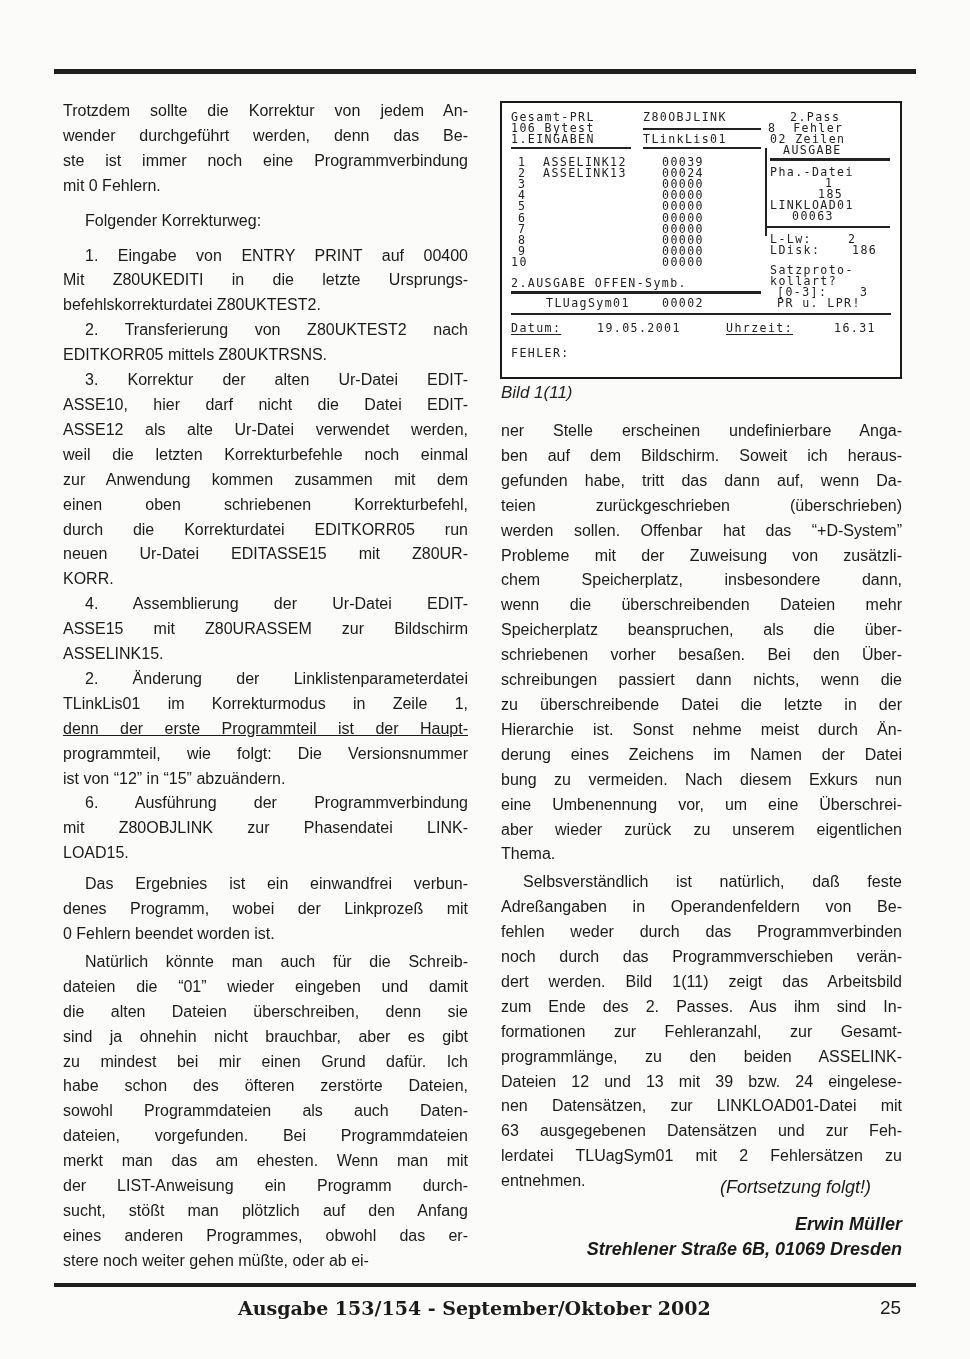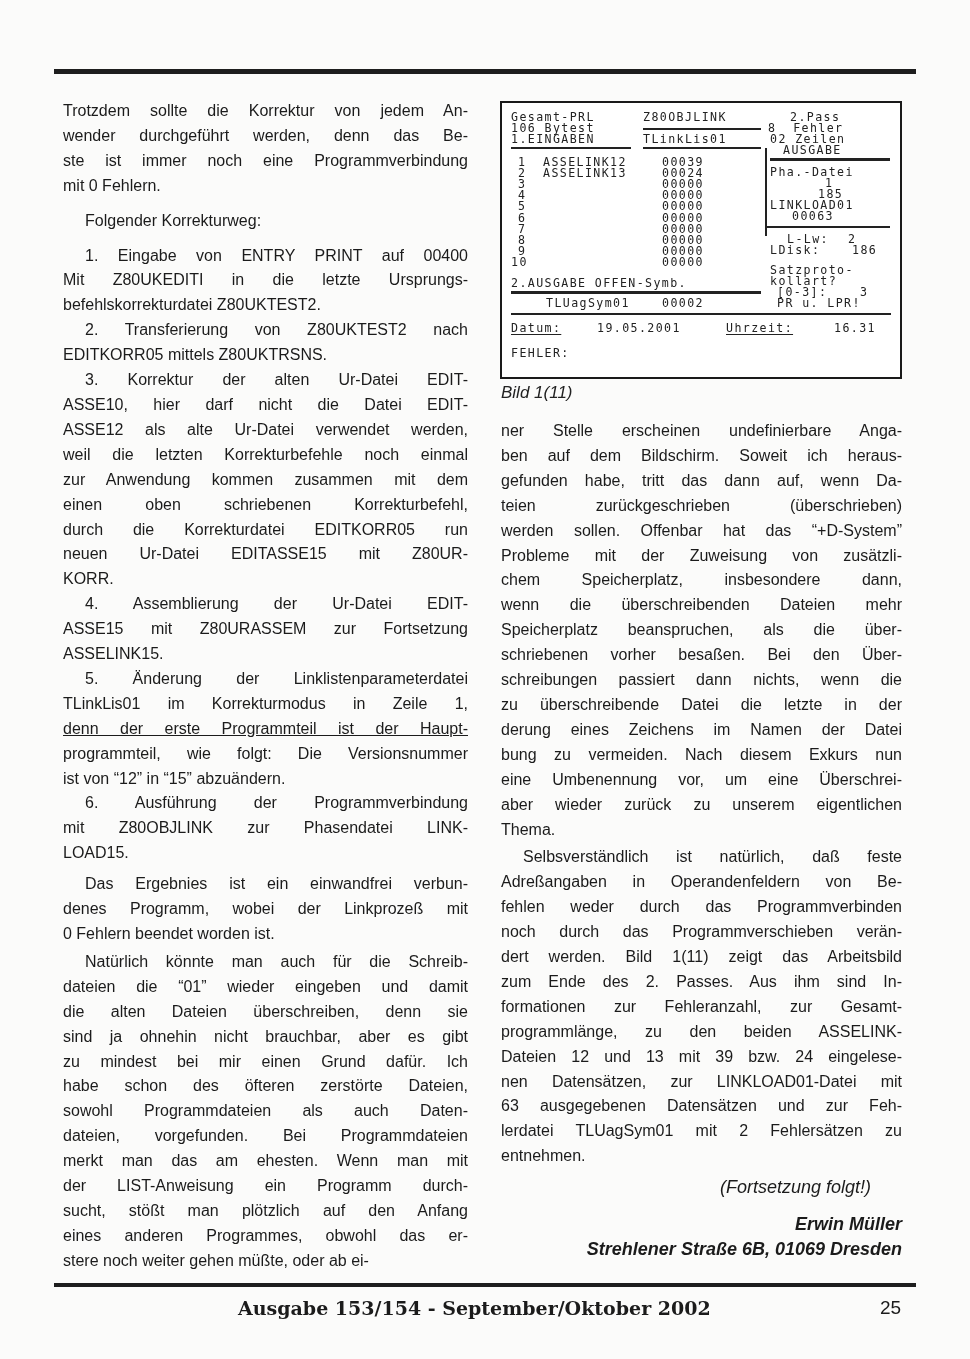--- a/index.html
+++ b/index.html
@@ -55,23 +55,23 @@
     <div style="text-align: justify; text-align-last: justify; white-space: nowrap; padding-left: 22px;">3. Korrektur der alten Ur-Datei EDIT-</div>
     <div style="text-align: justify; text-align-last: justify; white-space: nowrap;">ASSE10, hier darf nicht die Datei EDIT-</div>
     <div style="text-align: justify; text-align-last: justify; white-space: nowrap;">ASSE12 als alte Ur-Datei verwendet werden,</div>
     <div style="text-align: justify; text-align-last: justify; white-space: nowrap;">weil die letzten Korrekturbefehle noch einmal</div>
     <div style="text-align: justify; text-align-last: justify; white-space: nowrap;">zur Anwendung kommen zusammen mit dem</div>
     <div style="text-align: justify; text-align-last: justify; white-space: nowrap;">einen oben schriebenen Korrekturbefehl,</div>
     <div style="text-align: justify; text-align-last: justify; white-space: nowrap;">durch die Korrekturdatei EDITKORR05 run</div>
     <div style="text-align: justify; text-align-last: justify; white-space: nowrap;">neuen Ur-Datei EDITASSE15 mit Z80UR-</div>
     <div style="text-align: left; text-align-last: left; white-space: nowrap;">KORR.</div>
     <div style="text-align: justify; text-align-last: justify; white-space: nowrap; padding-left: 22px;">4. Assemblierung der Ur-Datei EDIT-</div>
-    <div style="text-align: justify; text-align-last: justify; white-space: nowrap;">ASSE15 mit Z80URASSEM zur Fortsetzung</div>
+    <div style="text-align: justify; text-align-last: justify; white-space: nowrap;">ASSE15 mit Z80URASSEM zur Bildschirm</div>
     <div style="text-align: left; text-align-last: left; white-space: nowrap;">ASSELINK15.</div>
-    <div style="text-align: justify; text-align-last: justify; white-space: nowrap; padding-left: 22px;">5. Änderung der Linklistenparameterdatei</div>
+    <div style="text-align: justify; text-align-last: justify; white-space: nowrap; padding-left: 22px;">2. Änderung der Linklistenparameterdatei</div>
     <div style="text-align: justify; text-align-last: justify; white-space: nowrap;">TLinkLis01 im Korrekturmodus in Zeile 1,</div>
     <div style="text-align: justify; text-align-last: justify; white-space: nowrap; text-decoration: underline;">denn der erste Programmteil ist der Haupt-</div>
     <div style="text-align: justify; text-align-last: justify; white-space: nowrap;">programmteil, wie folgt: Die Versionsnummer</div>
     <div style="text-align: left; text-align-last: left; white-space: nowrap;">ist von “12” in “15” abzuändern.</div>
     <div style="text-align: justify; text-align-last: justify; white-space: nowrap; padding-left: 22px;">6. Ausführung der Programmverbindung</div>
     <div style="text-align: justify; text-align-last: justify; white-space: nowrap;">mit Z80OBJLINK zur Phasendatei LINK-</div>
     <div style="text-align: center; text-align-last: left; white-space: nowrap;">LOAD15.</div>
     <div style="text-align: justify; text-align-last: justify; white-space: nowrap; padding-left: 22px; margin-top: 6px;">Das Ergebnies ist ein einwandfrei verbun-</div>
     <div style="text-align: justify; text-align-last: justify; white-space: nowrap;">denes Programm, wobei der Linkprozeß mit</div>
     <div style="text-align: left; text-align-last: left; white-space: nowrap;">0 Fehlern beendet worden ist.</div>
@@ -141,21 +141,21 @@
       <span class="t" style="left: 160px; top: 153.9px;">00000</span>
     </div>
 
   <span class="t" style="left:268px;top:64px">Pha.-Datei</span>
   <span class="t" style="left:323px;top:75px">1</span>
   <span class="t" style="left:316px;top:86px">185</span>
   <span class="t" style="left:268px;top:97px">LINKLOAD01</span>
   <span class="t" style="left:290px;top:108px">00063</span>
   <div class="hl" style="left:263px;top:123px;width:125px;height:1.5px"></div>
 
-  <span class="t" style="left:285px;top:131px">L-Lw:</span>
+  <span class="t" style="left:268px;top:131px">L-Lw:</span>
   <span class="t" style="left:346px;top:131px">2</span>
   <span class="t" style="left:268px;top:142px">LDisk:</span>
   <span class="t" style="left:350px;top:142px">186</span>
 
   <span class="t" style="left:268px;top:162px">Satzproto-</span>
   <span class="t" style="left:268px;top:173px">kollart?</span>
   <span class="t" style="left:275px;top:184px">[0-3]:</span>
   <span class="t" style="left:358px;top:184px">3</span>
   <span class="t" style="left:275px;top:195px">PR u. LPR!</span>
 
@@ -179,20 +179,21 @@
     <div style="text-align: justify; text-align-last: justify; white-space: nowrap;">gefunden habe, tritt das dann auf, wenn Da-</div>
     <div style="text-align: justify; text-align-last: justify; white-space: nowrap;">teien zurückgeschrieben (überschrieben)</div>
     <div style="text-align: justify; text-align-last: justify; white-space: nowrap;">werden sollen. Offenbar hat das “+D-System”</div>
     <div style="text-align: justify; text-align-last: justify; white-space: nowrap;">Probleme mit der Zuweisung von zusätzli-</div>
     <div style="text-align: justify; text-align-last: justify; white-space: nowrap;">chem Speicherplatz, insbesondere dann,</div>
     <div style="text-align: justify; text-align-last: justify; white-space: nowrap;">wenn die überschreibenden Dateien mehr</div>
     <div style="text-align: justify; text-align-last: justify; white-space: nowrap;">Speicherplatz beanspruchen, als die über-</div>
     <div style="text-align: justify; text-align-last: justify; white-space: nowrap;">schriebenen vorher besaßen. Bei den Über-</div>
     <div style="text-align: justify; text-align-last: justify; white-space: nowrap;">schreibungen passiert dann nichts, wenn die</div>
     <div style="text-align: justify; text-align-last: justify; white-space: nowrap;">zu überschreibende Datei die letzte in der</div>
+    <div style="text-align: justify; text-align-last: justify; white-space: nowrap;">Hierarchie ist. Sonst nehme meist durch Än-</div>
     <div style="text-align: justify; text-align-last: justify; white-space: nowrap;">derung eines Zeichens im Namen der Datei</div>
     <div style="text-align: justify; text-align-last: justify; white-space: nowrap;">bung zu vermeiden. Nach diesem Exkurs nun</div>
     <div style="text-align: justify; text-align-last: justify; white-space: nowrap;">eine Umbenennung vor, um eine Überschrei-</div>
     <div style="text-align: justify; text-align-last: justify; white-space: nowrap;">aber wieder zurück zu unserem eigentlichen</div>
     <div style="text-align: left; text-align-last: left; white-space: nowrap;">Thema.</div>
     <div style="text-align: justify; text-align-last: justify; white-space: nowrap; padding-left: 22px; margin-top: 3px;">Selbsverständlich ist natürlich, daß feste</div>
     <div style="text-align: justify; text-align-last: justify; white-space: nowrap;">Adreßangaben in Operandenfeldern von Be-</div>
     <div style="text-align: justify; text-align-last: justify; white-space: nowrap;">fehlen weder durch das Programmverbinden</div>
     <div style="text-align: justify; text-align-last: justify; white-space: nowrap;">noch durch das Programmverschieben verän-</div>
     <div style="text-align: justify; text-align-last: justify; white-space: nowrap;">dert werden. Bild 1(11) zeigt das Arbeitsbild</div>

